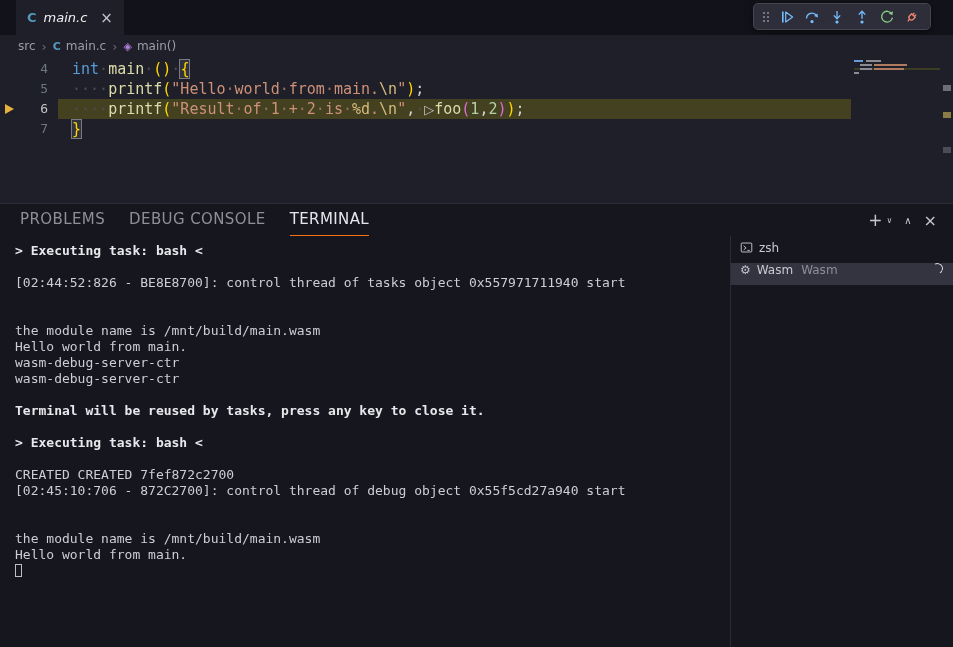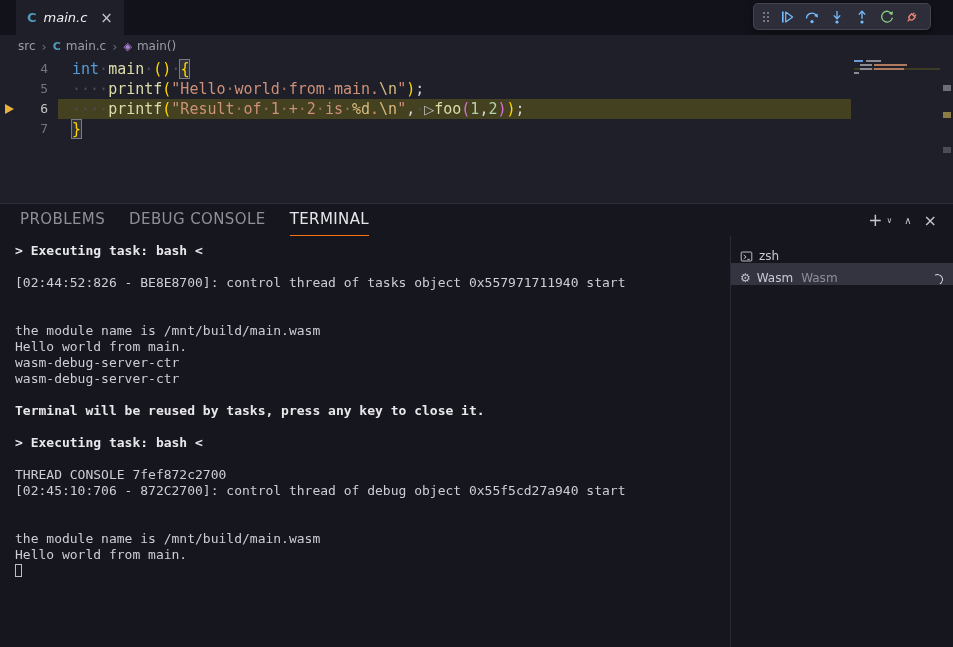--- a/index.html
+++ b/index.html
@@ -65,21 +65,21 @@
   .pact.close{font-size:16px}
 
   .panel-body{position:absolute;top:32px;bottom:0;left:0;right:0}
   .terminal{position:absolute;top:0;bottom:0;left:0;width:730px;padding:7px 0 0 15px;overflow:hidden;
        font-family:"DejaVu Sans Mono",monospace;font-size:13px;line-height:16px;color:#cdced4}
   .tline{height:16px;white-space:pre}
   .tline.b{font-weight:bold;color:#e8e8ec}
   .tcursor{display:inline-block;width:7px;height:13px;border:1px solid #bdbec6;vertical-align:-2px}
 
   .term-sidebar{position:absolute;top:0;bottom:0;left:730px;right:0;border-left:1px solid var(--c-border);padding-top:5px}
-  .trow{height:22px;display:flex;align-items:flex-end;padding:0 10px 0 9px;font-size:12px;color:#c9c9d2;cursor:pointer}
+  .trow{height:22px;display:flex;align-items:flex-start;padding:0 10px 0 9px;font-size:12px;color:#c9c9d2;cursor:pointer}
   .trow.active{background:var(--c-selection_row_bg)}
   .ticon{margin-right:6px;display:flex;align-items:center;color:#c0c0ca}
   .ticon.gear{font-size:12px}
   .trow-detail{margin-left:8px;color:#8e8e99}
   .spinner{margin-left:auto;width:11px;height:11px;border-radius:50%;border:1.5px solid transparent;
        border-top-color:#d6d6de;border-right-color:#d6d6de;transform:rotate(15deg)}
 </style>
 </head>
 <body>
 
@@ -224,21 +224,21 @@
         <div class="tline">&nbsp;</div>
         <div class="tline">the module name is /mnt/build/main.wasm</div>
         <div class="tline">Hello world from main.</div>
         <div class="tline">wasm-debug-server-ctr</div>
         <div class="tline">wasm-debug-server-ctr</div>
         <div class="tline">&nbsp;</div>
         <div class="tline b">Terminal will be reused by tasks, press any key to close it.</div>
         <div class="tline">&nbsp;</div>
         <div class="tline b">&gt; Executing task: bash &lt;</div>
         <div class="tline">&nbsp;</div>
-        <div class="tline">THREAD CONSOLE 7fef872c2700</div>
+        <div class="tline">CREATED CREATED 7fef872c2700</div>
         <div class="tline">[02:45:10:706 - 872C2700]: control thread of debug object 0x55f5cd27a940 start</div>
         <div class="tline">&nbsp;</div>
         <div class="tline">&nbsp;</div>
         <div class="tline">the module name is /mnt/build/main.wasm</div>
         <div class="tline">Hello world from main.</div>
         <div class="tline"><span class="tcursor"></span></div>
       </div>
 
     <div class="term-sidebar">
       <div class="trow">

